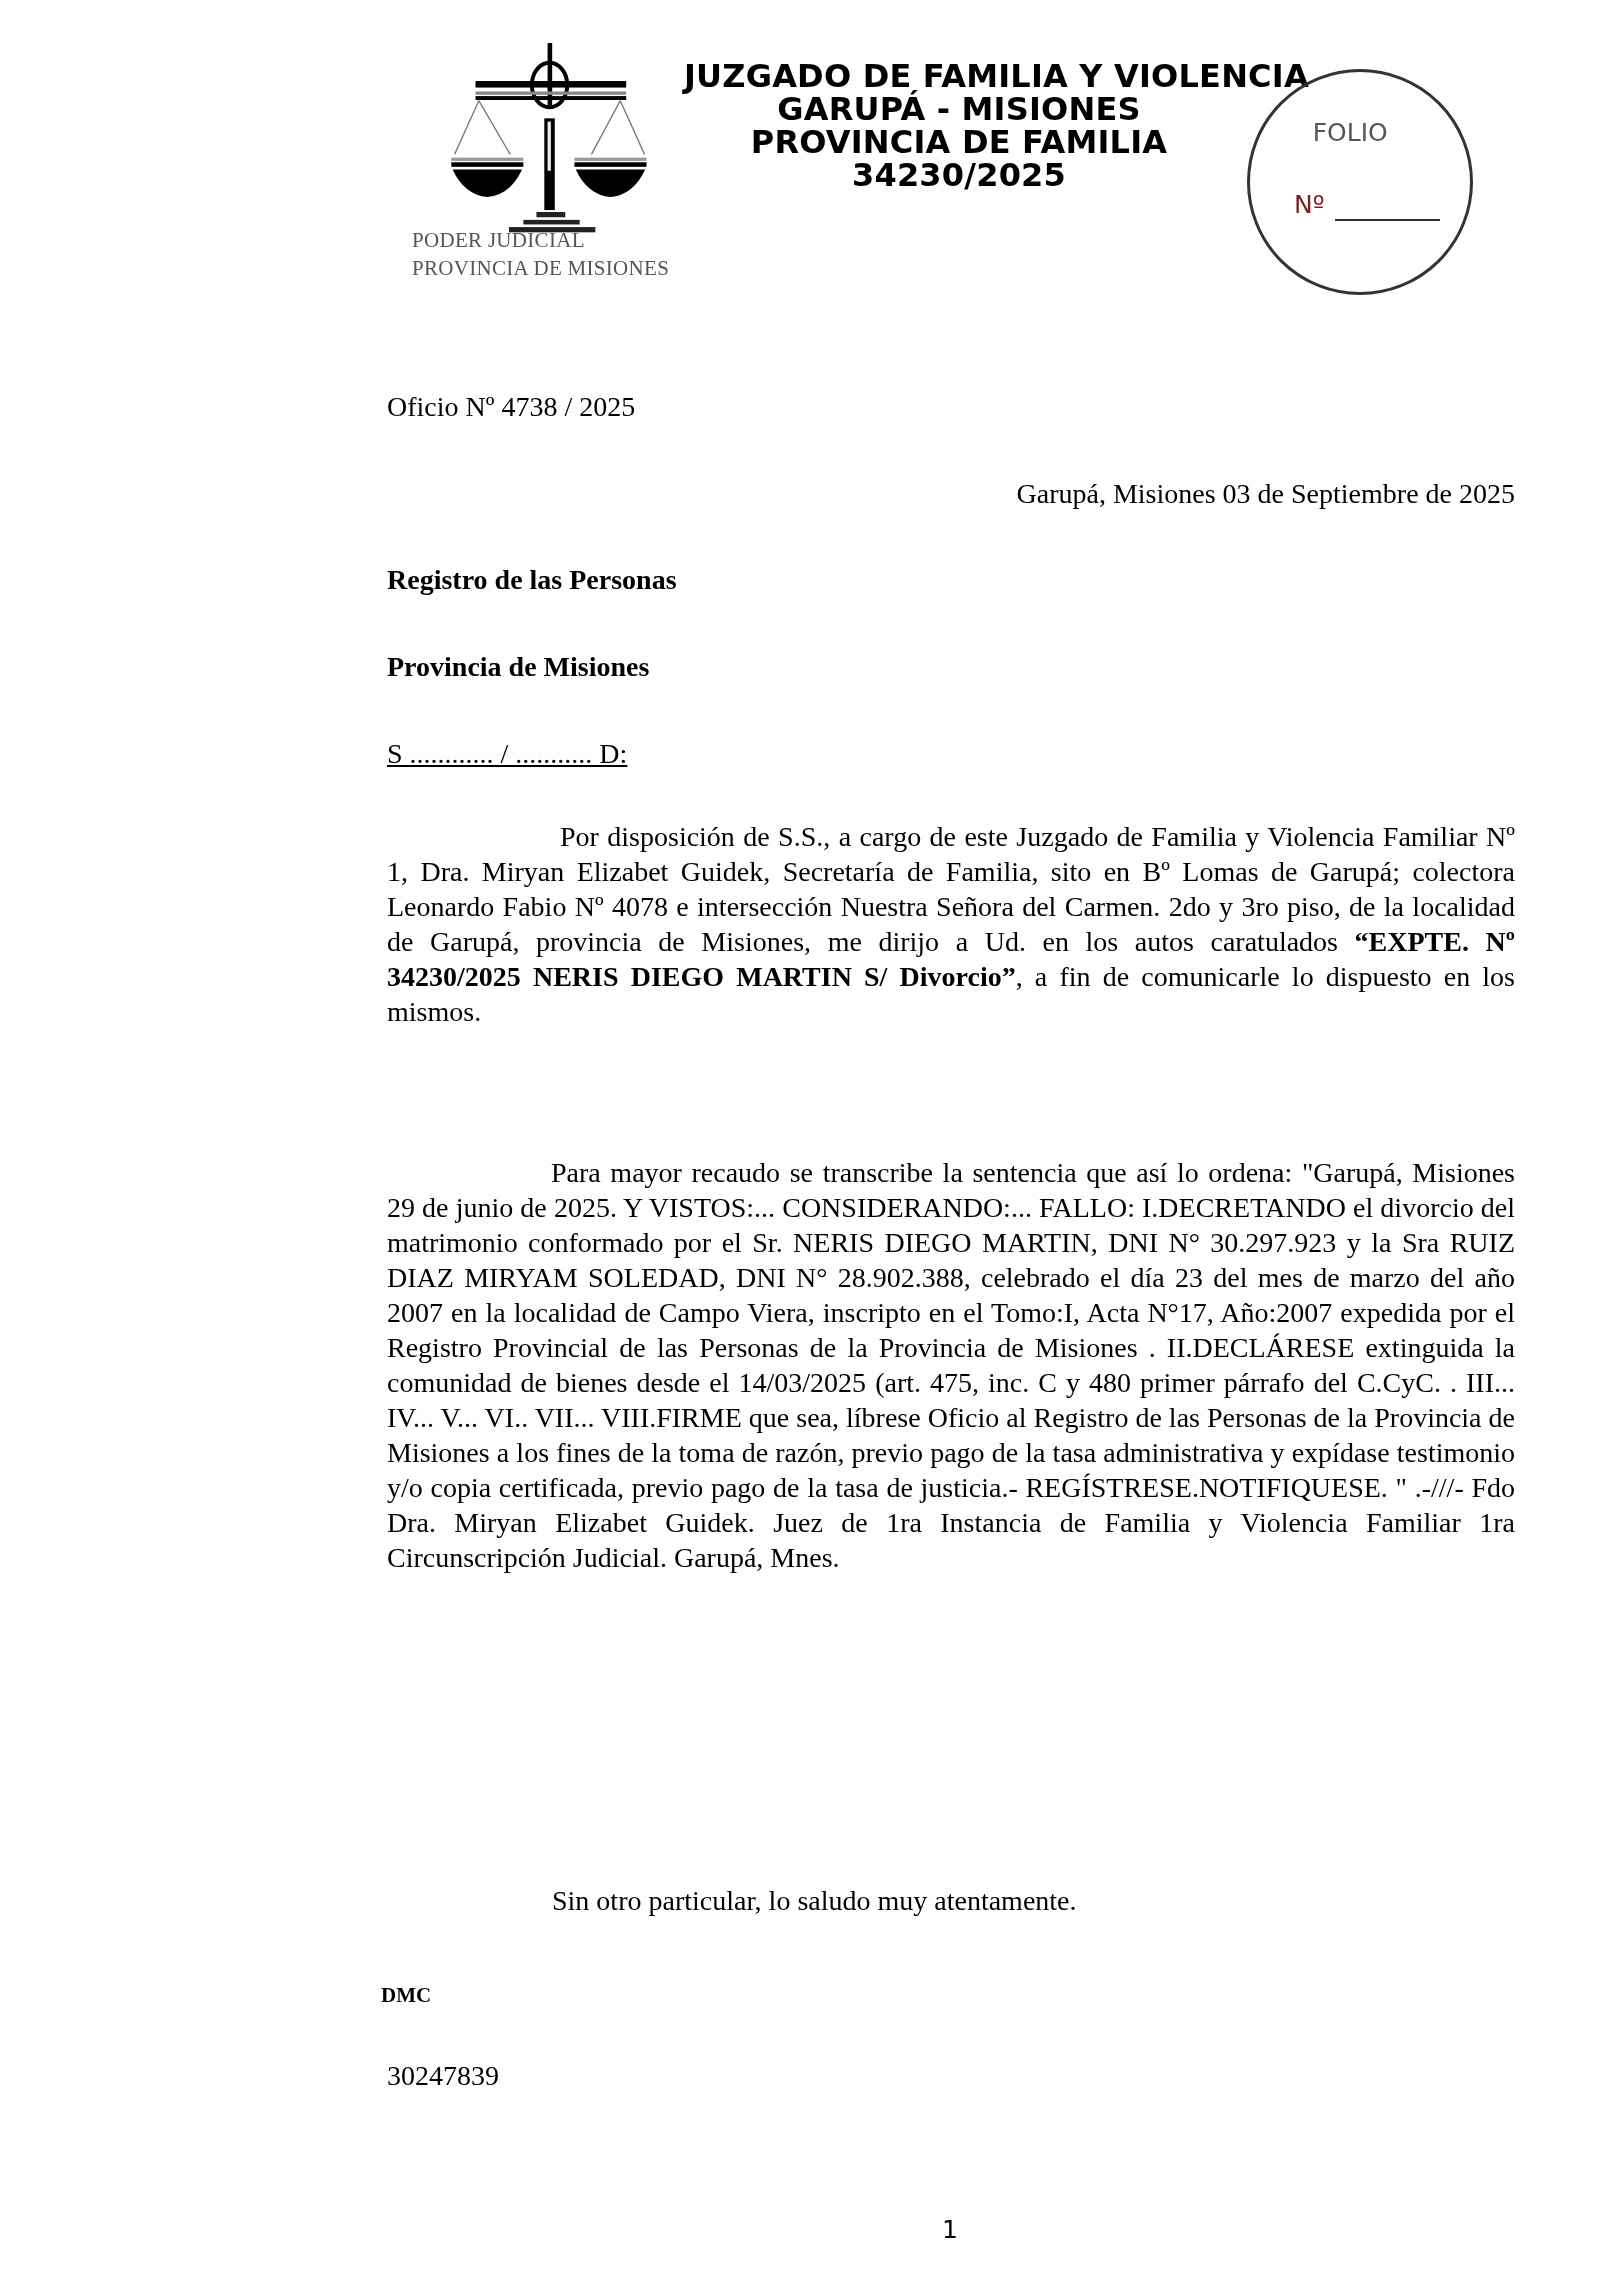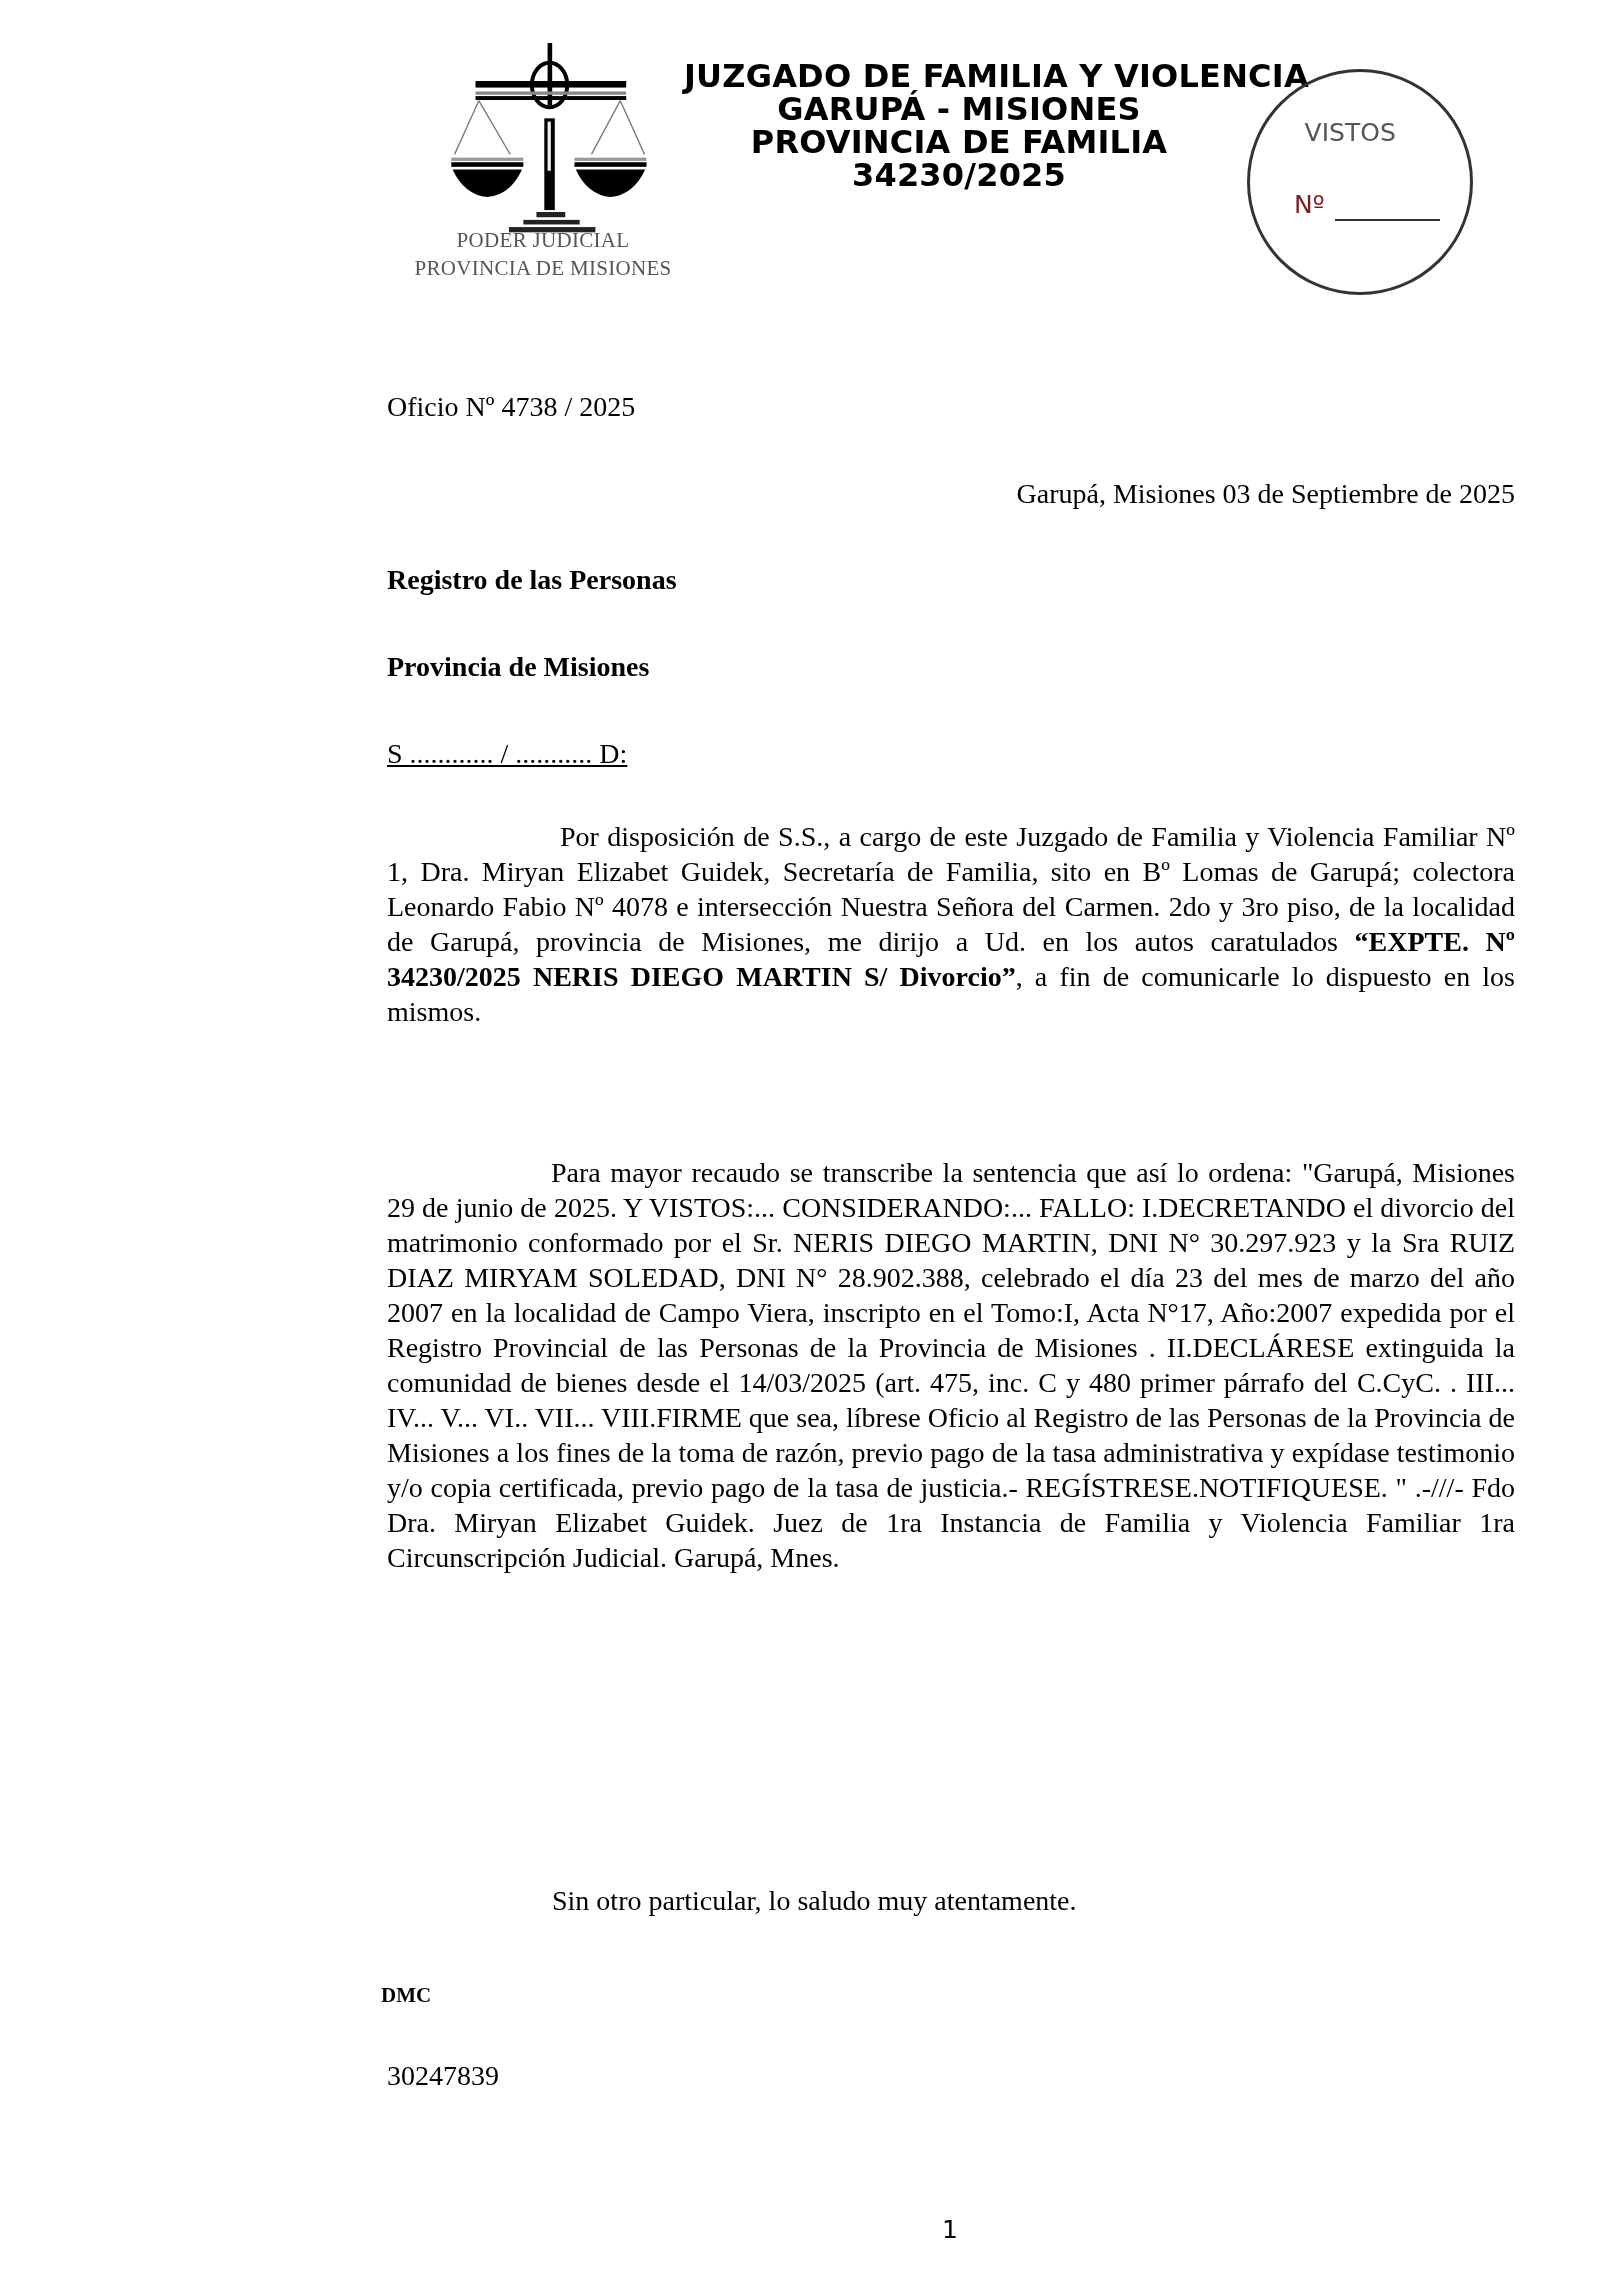--- a/index.html
+++ b/index.html
@@ -2,21 +2,21 @@
 <html style="font-size:10.5px"><head>
 <meta charset="utf-8">
 <style>
   html, body { margin: 0; padding: 0; background: #ffffff; }
   body { width: 1623px; height: 2295px; position: relative; overflow: hidden; color: #000; }
   .page { position: absolute; left: 0; top: 0; width: 1623px; height: 2295px; background: #fff; }
 
   
   .logo { position: absolute; left: 412px; top: 43px; width: 262px; height: 249px; }
   .logo svg { position: absolute; left: 0; top: 0; }
-  .logo-text { position: absolute; left: 0; width: 262px; text-align: center; font-family: "Liberation Serif", serif; color: #555; letter-spacing: 0.3px; }
+  .logo-text { position: absolute; left: 0; width: 262px; text-align: left; font-family: "Liberation Serif", serif; color: #555; letter-spacing: 0.3px; }
   .logo-line1 { top: 185px; font-size: 21px; }
   .logo-line2 { top: 213px; font-size: 21px; }
 
   
   .court-header { position: absolute; left: 684px; top: 60px; width: 550px; text-align: center;
     font-family: "DejaVu Sans", sans-serif; font-weight: bold; font-size: 32px; line-height: 33px; letter-spacing: 0.2px; }
   .court-header div { white-space: nowrap; }
 
   
   .folio { position: absolute; left: 1247px; top: 69px; width: 226px; height: 226px; border: 3.3px solid #333; border-radius: 50%; box-sizing: border-box; }
@@ -84,21 +84,21 @@
   </div>
 
   <div class="court-header">
     <div>JUZGADO DE FAMILIA Y VIOLENCIA</div>
     <div>GARUPÁ - MISIONES</div>
     <div>PROVINCIA DE FAMILIA</div>
     <div>34230/2025</div>
   </div>
 
   <div class="folio">
-    <div class="folio-title">VISTOS</div>
+    <div class="folio-title">FOLIO</div>
     <div class="folio-num">Nº</div>
     <div class="folio-line"></div>
   </div>
 
   <div class="doc">
     <div class="line oficio">Oficio Nº 4738 / 2025</div>
     <div class="line fecha">Garupá, Misiones 03 de Septiembre de 2025</div>
     <div class="line dest1">Registro de las Personas</div>
     <div class="line dest2">Provincia de Misiones</div>
     <div class="line saludo-inicial">S ............ / ........... D:</div>

